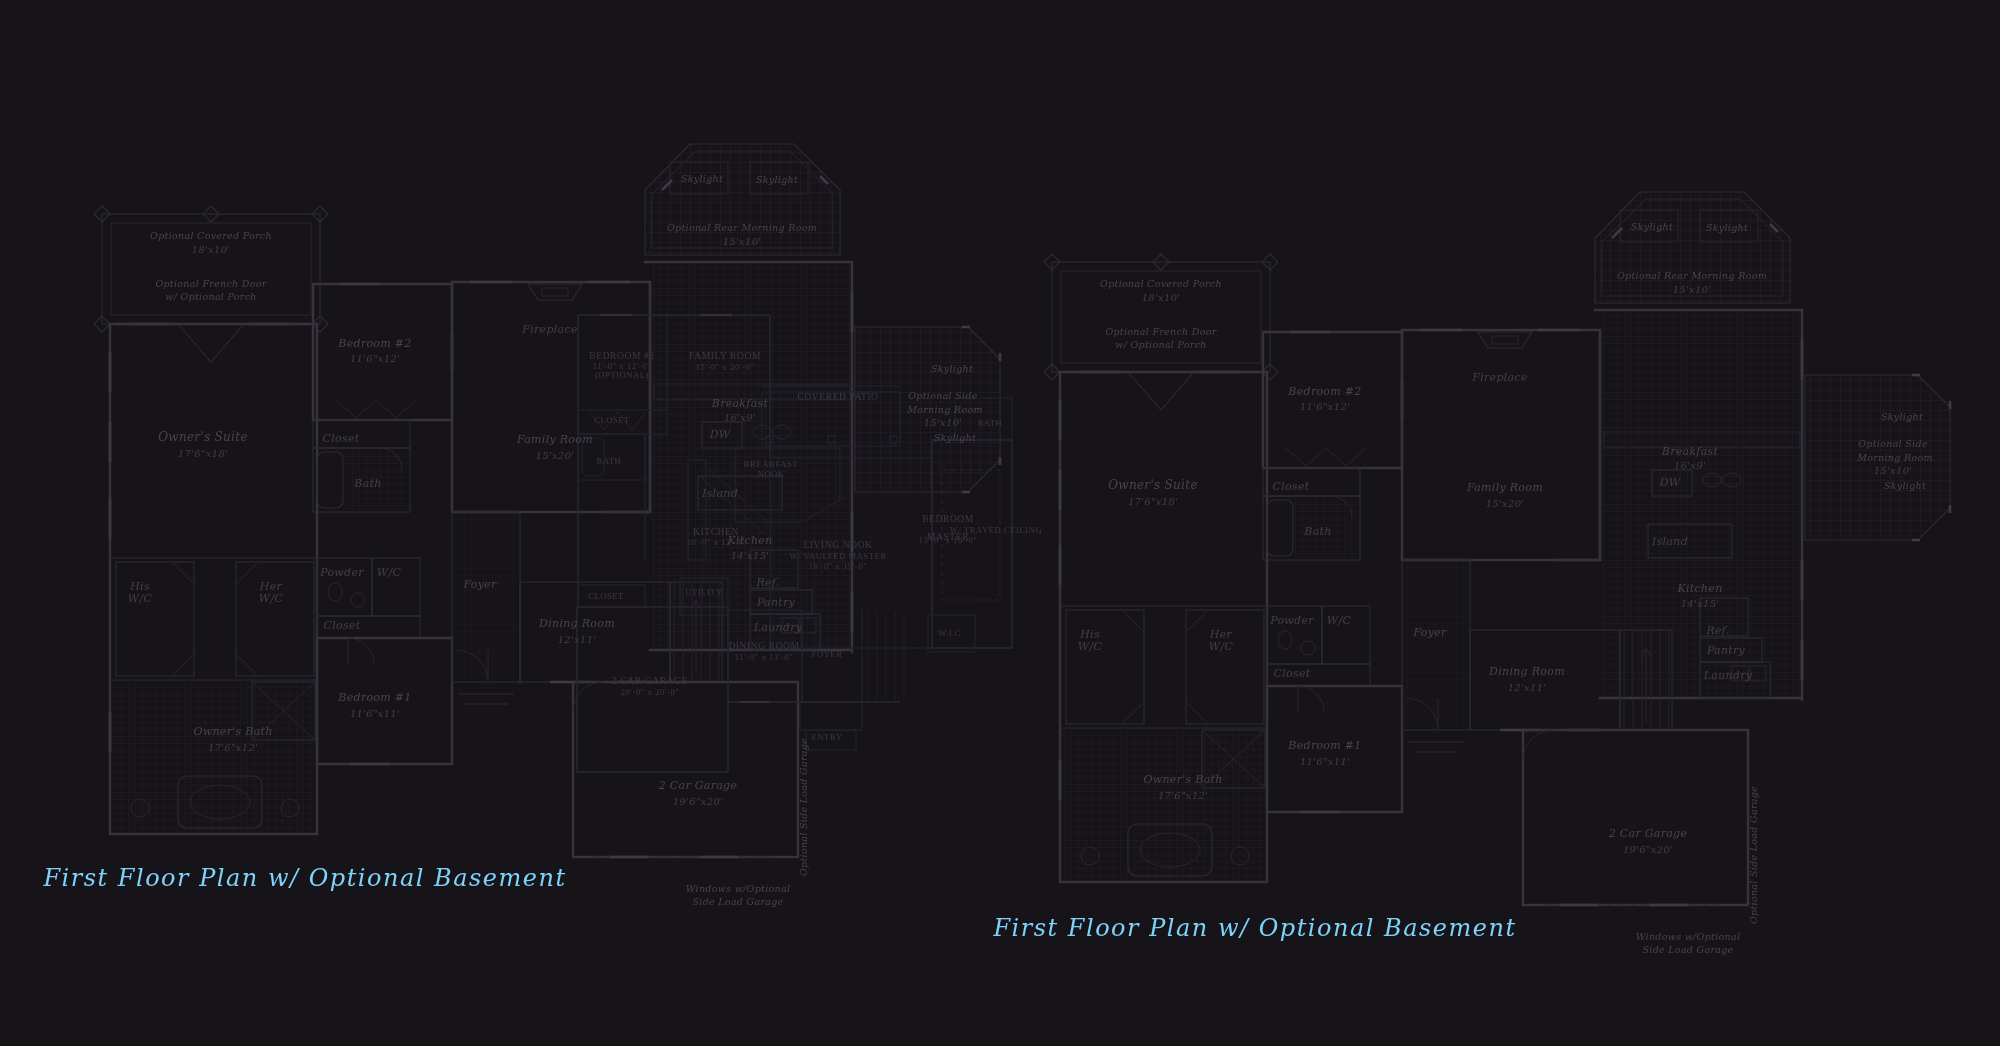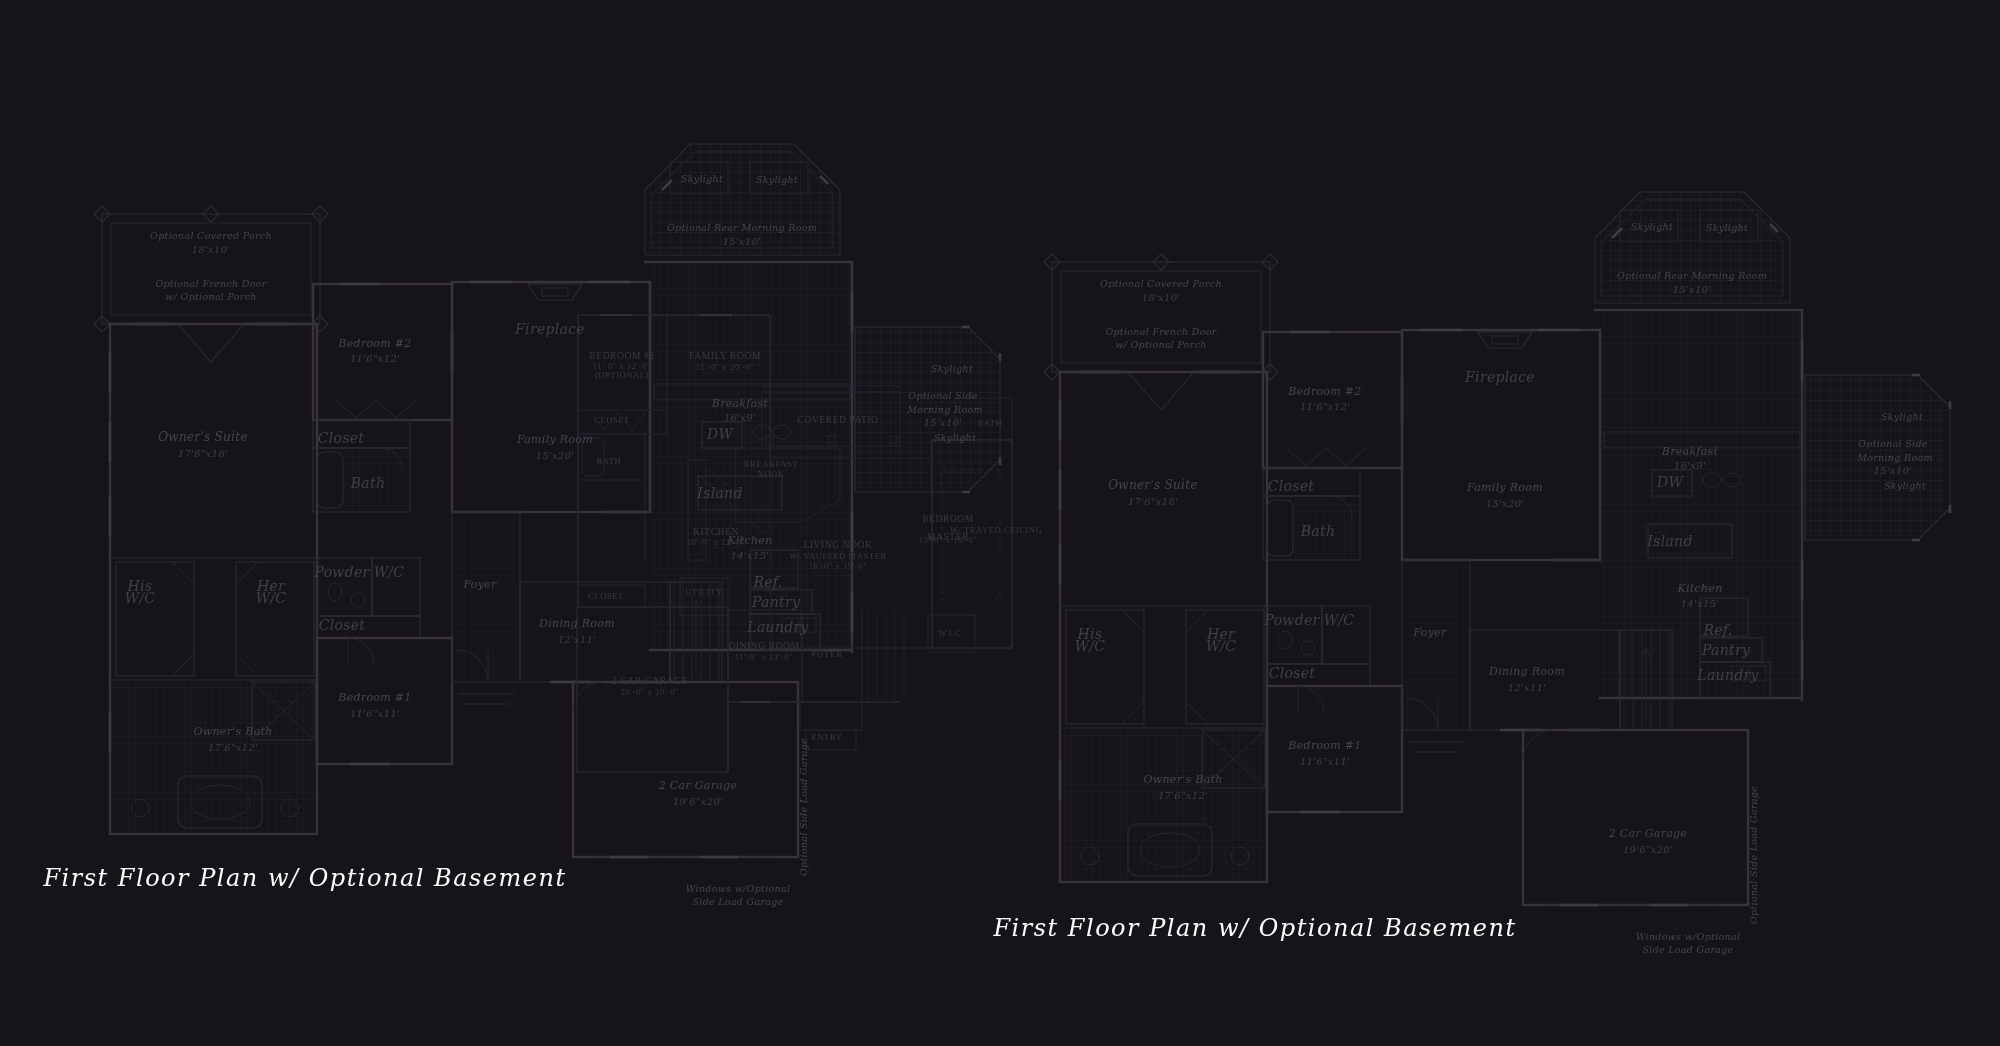--- a/index.html
+++ b/index.html
@@ -12,24 +12,24 @@
   .win{stroke:#3e3b46;stroke-width:2.6;fill:none;}
   .dsh{stroke:#2d2a33;stroke-width:1;fill:none;stroke-dasharray:7 5;}
   .cw {stroke:#29262f;stroke-width:1.5;fill:none;}
   .cw2{stroke:#252230;stroke-width:1;fill:none;}
   .cwin{stroke:#322f3a;stroke-width:2;fill:none;}
   .cdsh{stroke:#252230;stroke-width:1;fill:none;stroke-dasharray:5 4;}
   .lbl{position:absolute;transform:translate(-50%,-50%);font:italic 11px "DejaVu Serif",serif;
        color:#47444e;letter-spacing:.3px;white-space:nowrap;text-align:center;}
   .dim{font-size:10px;color:#413e48;}
   .big{font-size:12px;}
-  .sm {font-size:14px;color:#423f49;font-style:italic;}
+  .sm {font-size:11px;color:#423f49;font-style:italic;}
   .med{font-size:9.5px;}
   .vert{transform:translate(-50%,-50%) rotate(-90deg);}
-  .cap{font:italic 24px "DejaVu Serif",serif;color:#ffffff;letter-spacing:1.5px;}
+  .cap{font:italic 24px "DejaVu Serif",serif;color:#7dd3fc;letter-spacing:1.5px;}
   .clbl{position:absolute;transform:translate(-50%,-50%);font:8.5px "Liberation Serif",serif;
         color:#3b3844;letter-spacing:.6px;white-space:nowrap;text-align:center;}
   .ct{font-size:9.5px;}
 </style>
 </head>
 <body>
 
 <div id="stage">
 
 <svg width="2000" height="1046" viewBox="0 0 2000 1046">
@@ -299,21 +299,21 @@
 <div class="lbl med" style="left:1905px;top:485px">Skylight</div>
 <div class="lbl cap" style="left:1255px;top:928px">First Floor Plan  w/ Optional Basement</div>
 
 <div class="clbl ct" style="left:622px;top:356px">BEDROOM #2</div>
 <div class="clbl" style="left:622px;top:366px">11'-0" x 12'-0"</div>
 <div class="clbl" style="left:622px;top:375px">(OPTIONAL)</div>
 <div class="clbl ct" style="left:725px;top:356px">FAMILY ROOM</div>
 <div class="clbl" style="left:725px;top:367px">15'-0" x 20'-0"</div>
 <div class="clbl" style="left:612px;top:420px">CLOSET</div>
 <div class="clbl" style="left:609px;top:461px">BATH</div>
-<div class="clbl ct" style="left:838px;top:420px">COVERED PATIO</div>
+<div class="clbl ct" style="left:838px;top:397px">COVERED PATIO</div>
 <div class="clbl" style="left:771px;top:464px">BREAKFAST</div>
 <div class="clbl" style="left:771px;top:474px">NOOK</div>
 <div class="clbl ct" style="left:716px;top:532px">KITCHEN</div>
 <div class="clbl" style="left:716px;top:542px">10'-0" x 12'-0"</div>
 <div class="clbl ct" style="left:838px;top:545px">LIVING NOOK</div>
 <div class="clbl" style="left:838px;top:556px">W/ VAULTED MASTER</div>
 <div class="clbl" style="left:838px;top:566px">16'-0" x 19'-0"</div>
 <div class="clbl ct" style="left:948px;top:537px">MASTER</div>
 <div class="clbl ct" style="left:948px;top:519px">BEDROOM</div>
 <div class="clbl" style="left:996px;top:530px">W/ TRAYED CEILING</div>

